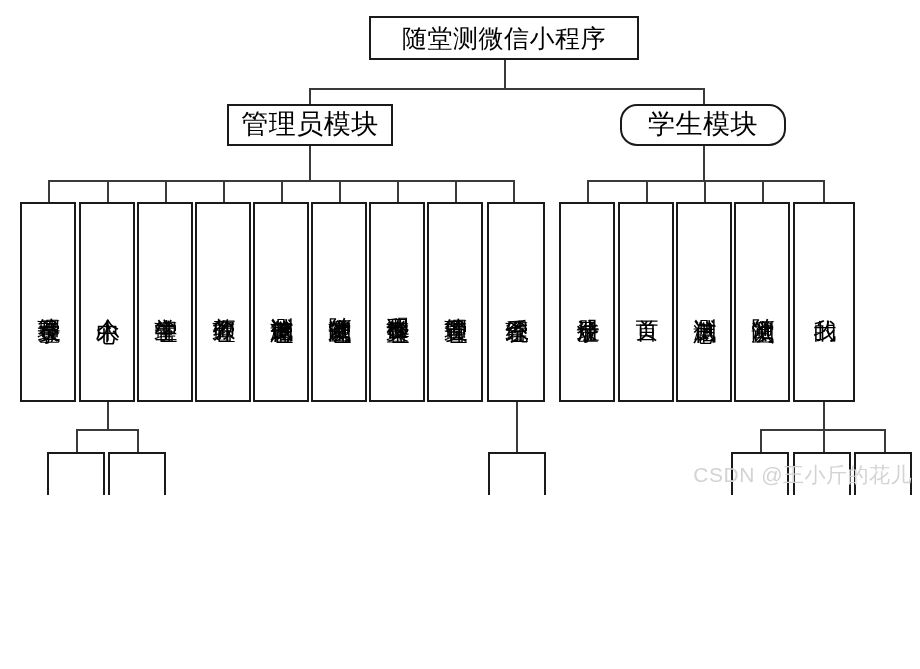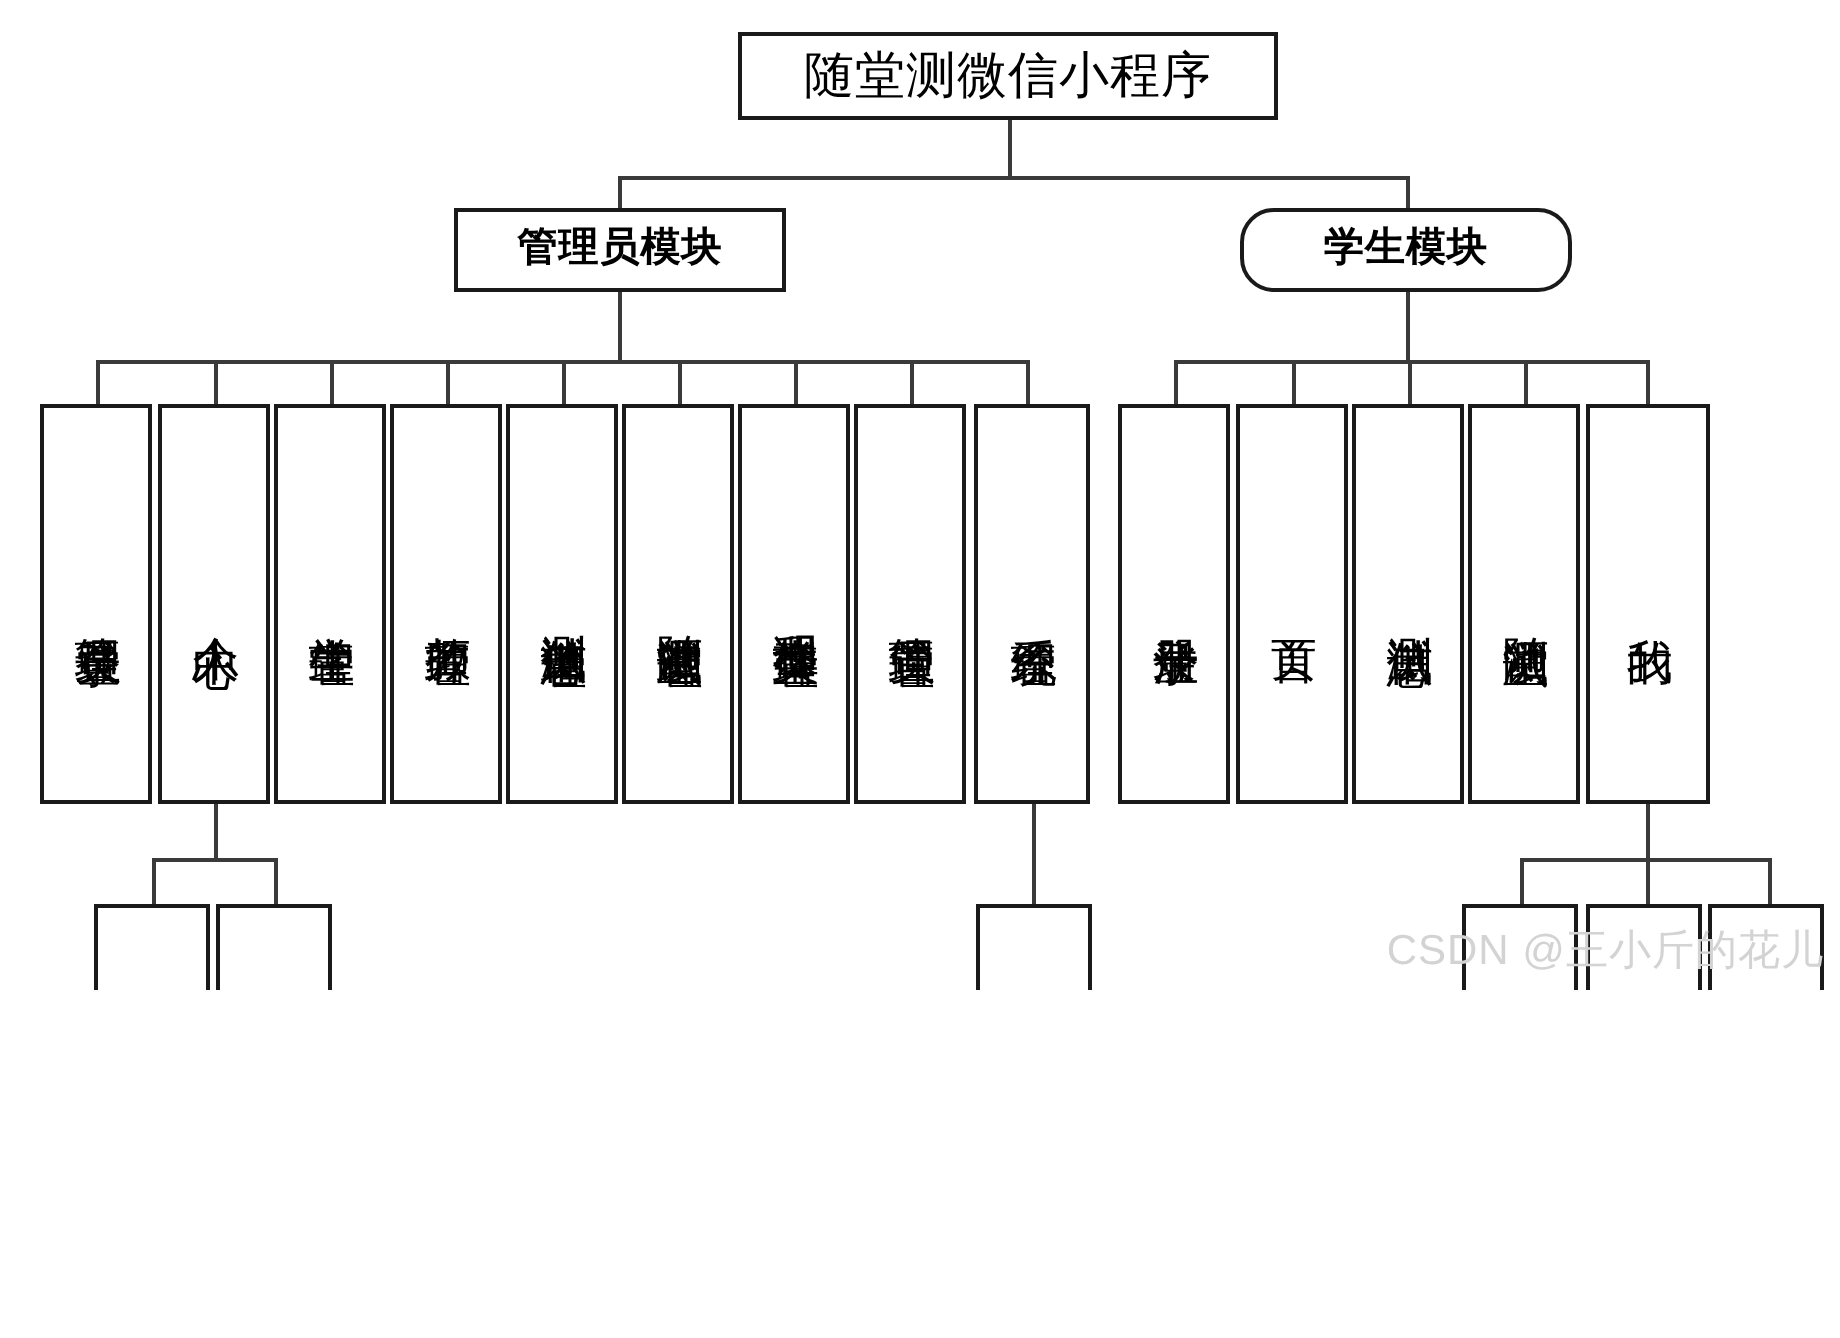--- a/index.html
+++ b/index.html
@@ -34,21 +34,21 @@
     text-align: center;
     line-height: 1.16;
     letter-spacing: 0.5px;
   }
   
   .node.h .label {
     writing-mode: horizontal-tb;
     font-size: 25px;
   }
   .node.root .label { font-size: 25px; }
-  .node.lvl2 .label { font-size: 20px; font-weight: bold; }
+  .node.lvl2 .label { font-size: 27px; }
   
   .node.v {
     align-items: center;
     justify-content: center;
   }
   .node.v .label {
     writing-mode: vertical-rl;
     text-orientation: upright;
     font-size: 23px;
     line-height: 1.08;

